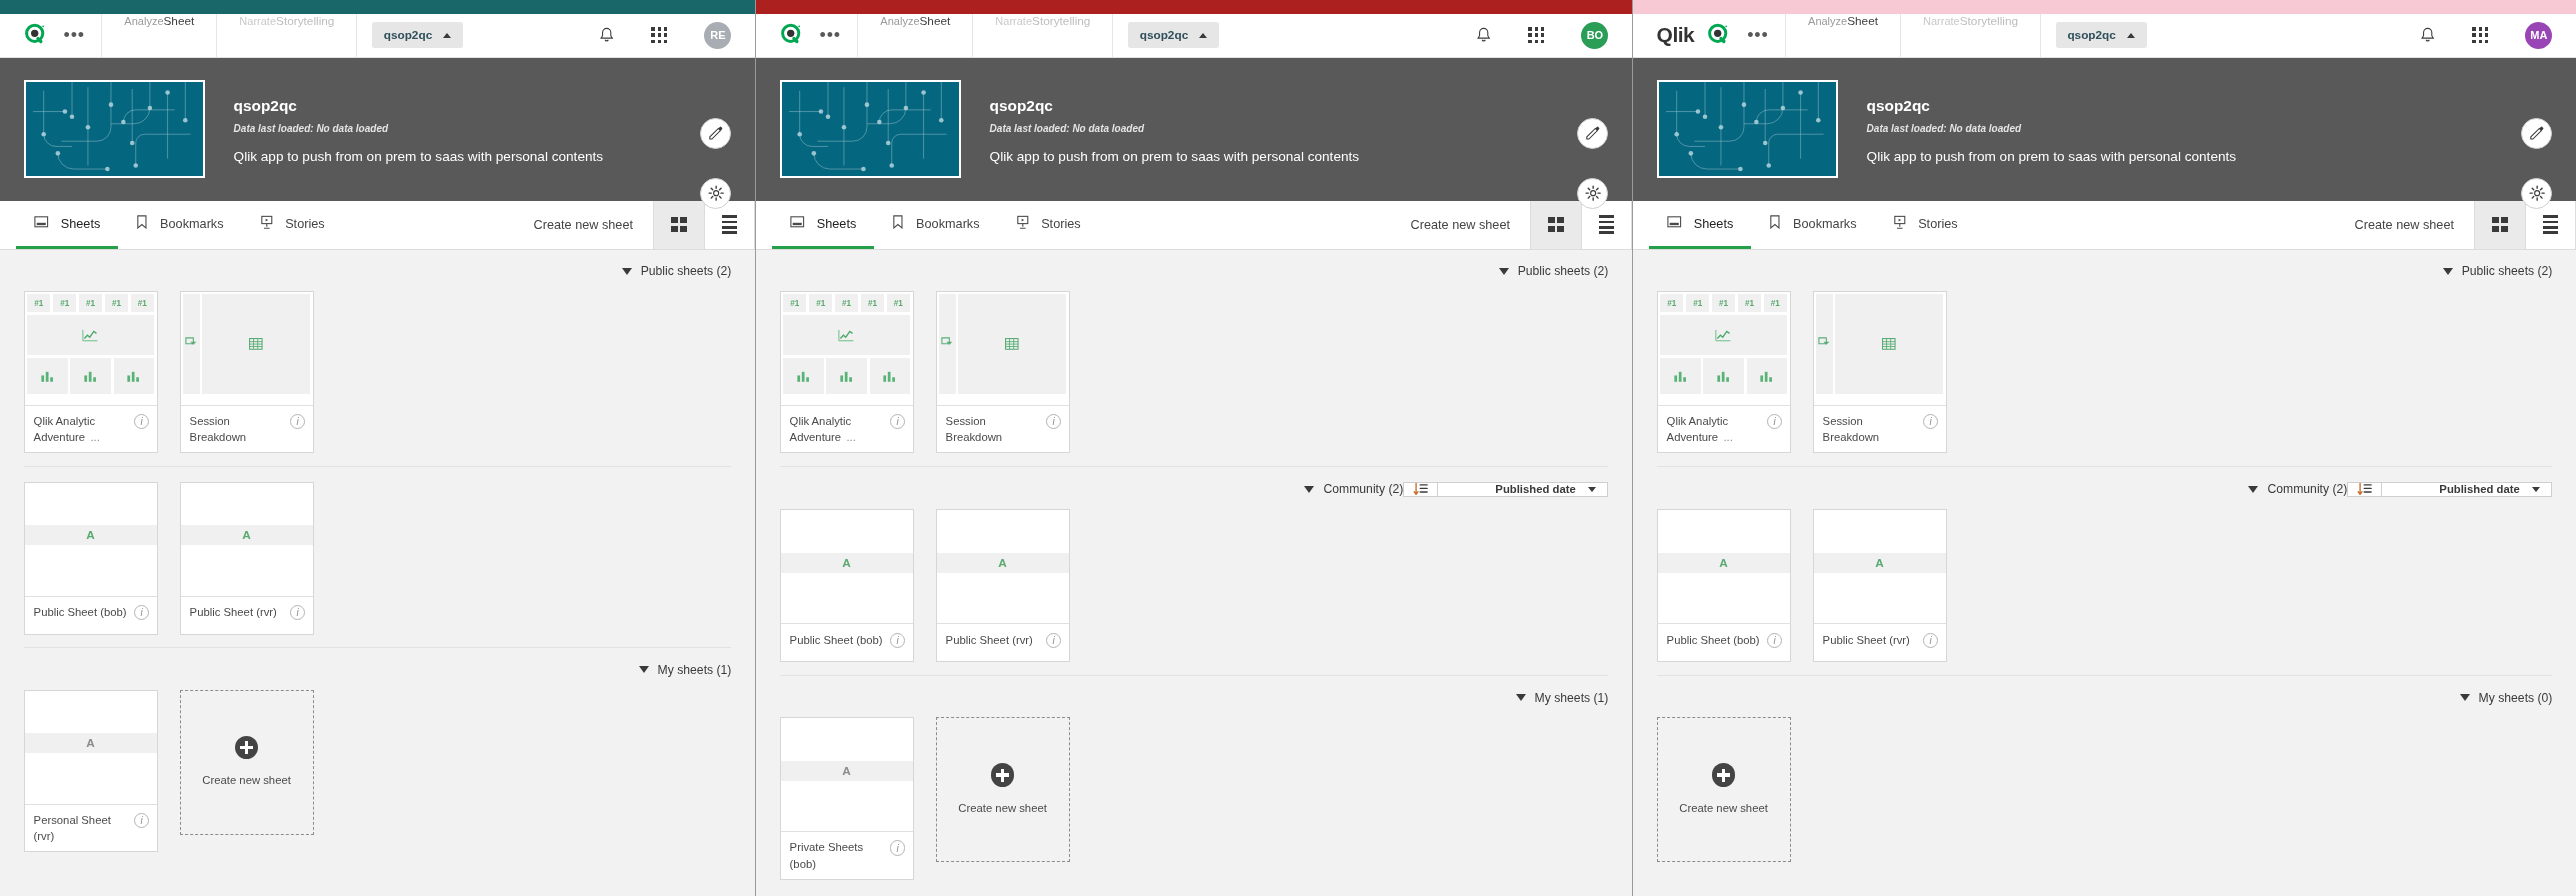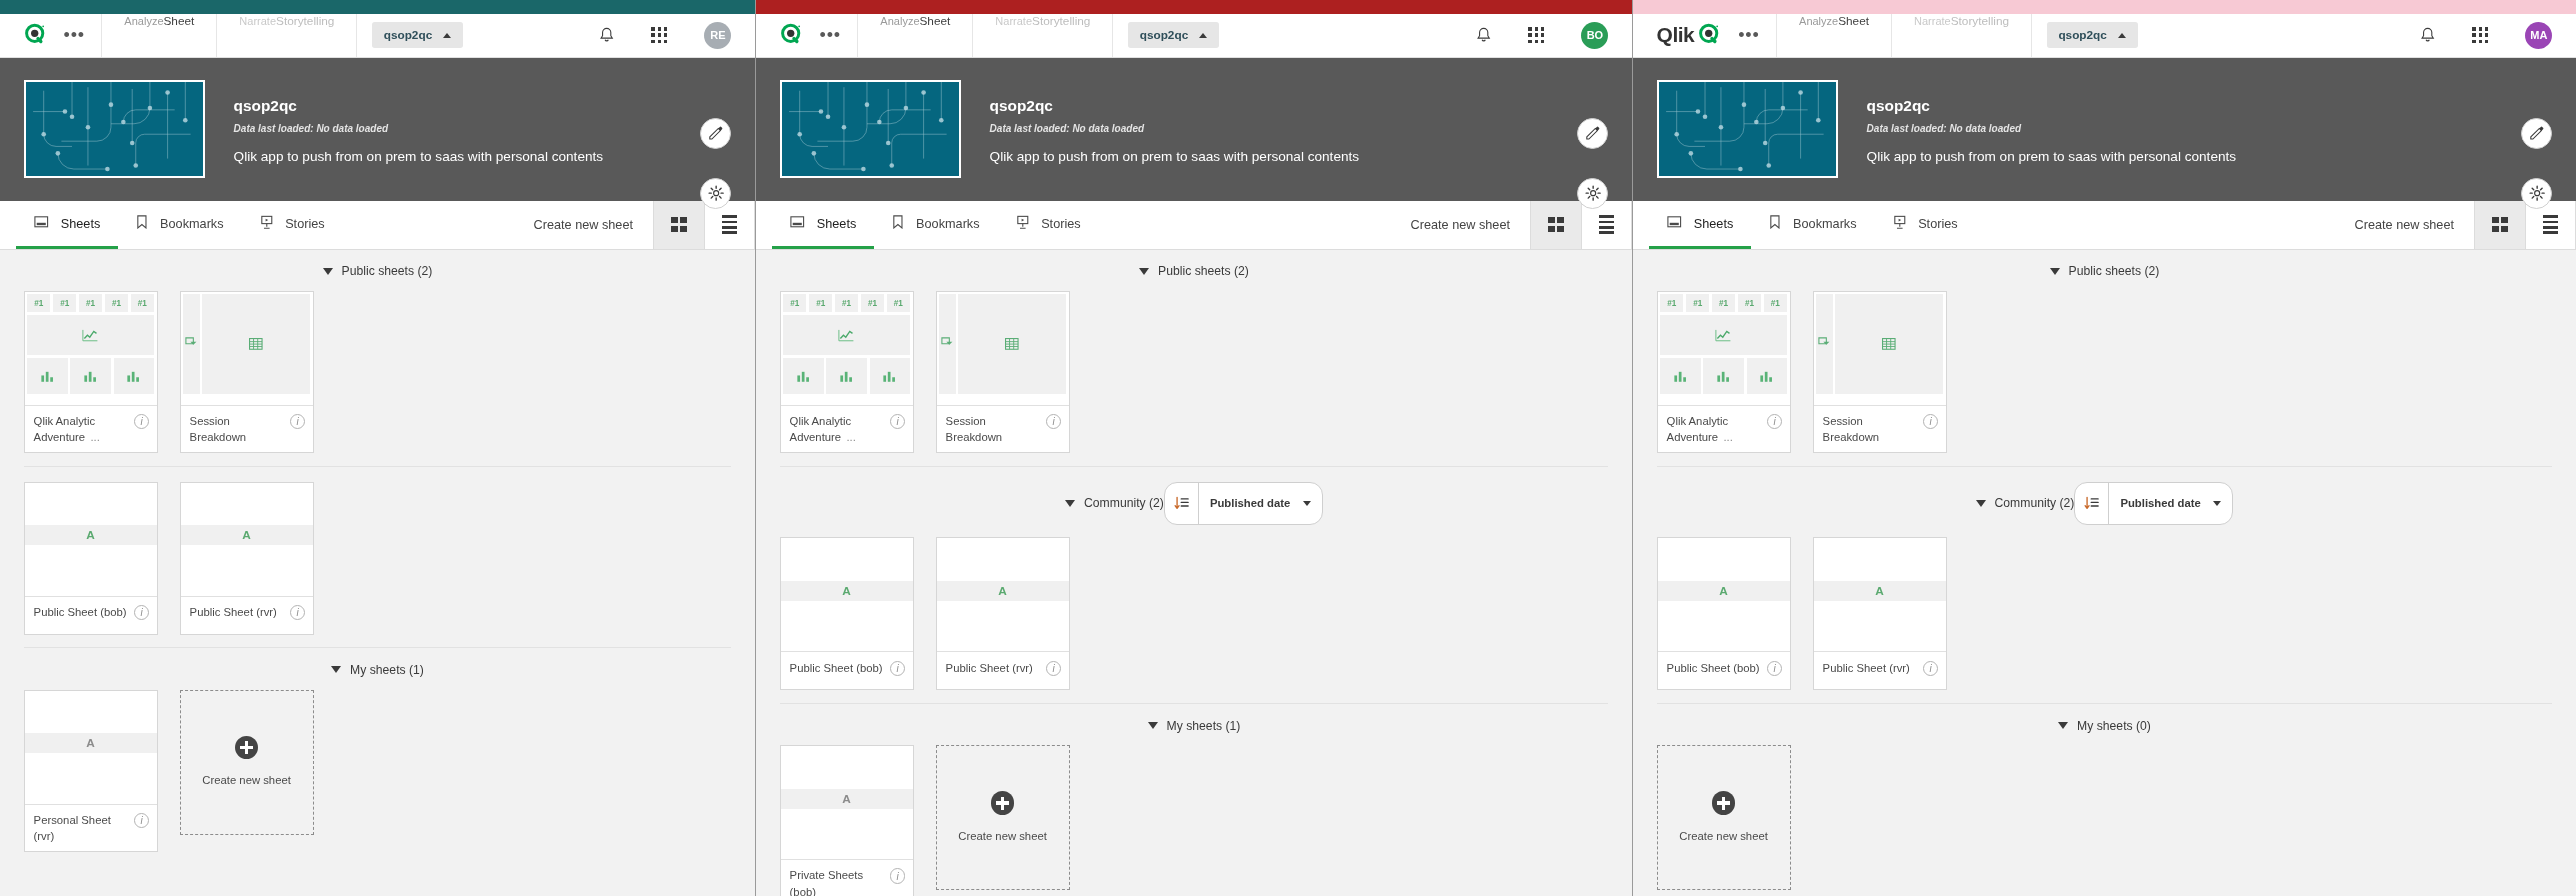--- a/index.html
+++ b/index.html
@@ -37,21 +37,21 @@
   }
   .logo-cell {
     display: flex; align-items: center;
     padding: 0 12.7px 0 23.6px; gap: 12.7px;
     border-right: 0.9px solid #e6e6e6;
   }
   .qlik-mark {
     width: 23.6px; height: 23.6px;
     display: block;
   }
-  .qlik-word { display: flex; align-items: center; gap: 4px; }
+  .qlik-word { display: flex; align-items: center; gap: 13px; }
   .qlik-word-text {
     font-size: 21px; font-weight: 700; color: #333; letter-spacing: -0.5px;
     font-family: "Liberation Sans", sans-serif;
   }
   .dots-btn {
     color: #595959; font-size: 18px; line-height: 1;
     letter-spacing: 0.9px; cursor: pointer; padding: 0 3.6px;
   }
   .nav-cell {
     display: flex; flex-direction: row; justify-content: center;
@@ -155,36 +155,37 @@
 
   
   .content {
     flex: 1 1 auto; overflow: hidden;
     background: #f2f2f2;
     padding: 0 23.6px;
   }
   .section { padding-top: 14.5px; }
   .section + .section { border-top: 0.9px solid #e2e2e2; margin-top: 12.7px; }
   .section-head {
-    display: flex; align-items: center; justify-content: center;
+    display: flex; align-items: center; justify-content: flex-end;
     padding-bottom: 12.7px;
   }
   .section-title {
     display: flex; align-items: center; gap: 9px;
     font-size: 12.2px; color: #3a3a3a; cursor: pointer;
   }
   .tri {
     width: 0; height: 0;
     border-left: 5.4px solid transparent; border-right: 5.4px solid transparent;
     border-top: 7.3px solid #3a3a3a;
   }
   .sortctl {
     display: flex; align-items: stretch;
-    border: 0.9px solid #cfcfcf; background: #fff; border-radius: 13px;
-    height: 43px;
+    border: 0.9px solid #cfcfcf; background: #fff; border-radius: 0;
+    height: 15px;
+    gap: 46px;
   }
   .sortctl .sico {
     width: 34px; display: flex; align-items: center; justify-content: center;
     border-right: 0.9px solid #cfcfcf; cursor: pointer;
   }
   .sortctl .sval {
     display: flex; align-items: center; gap: 12.7px;
     padding: 0 11px; font-size: 11.3px; font-weight: 700; color: #3a3a3a;
     cursor: pointer;
   }

